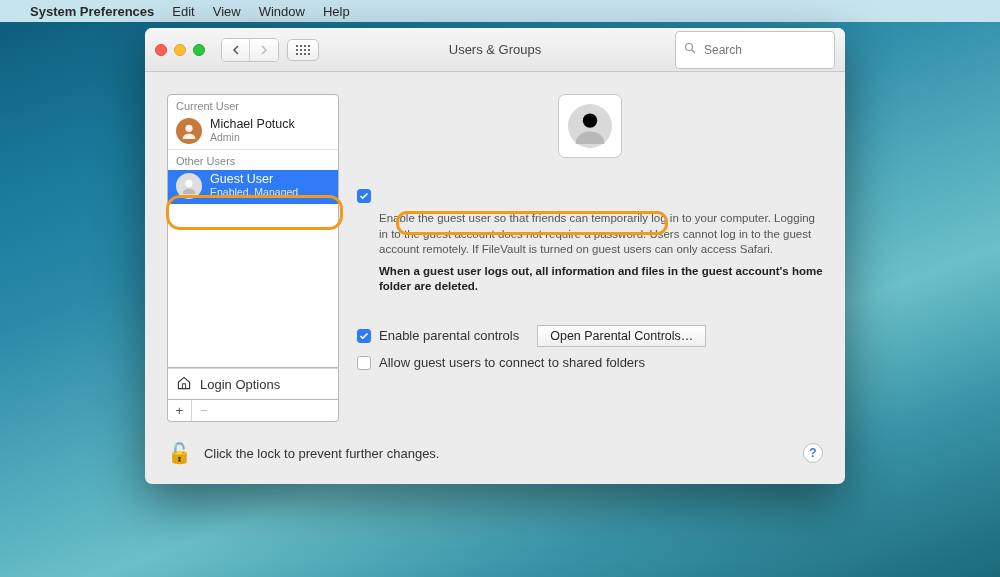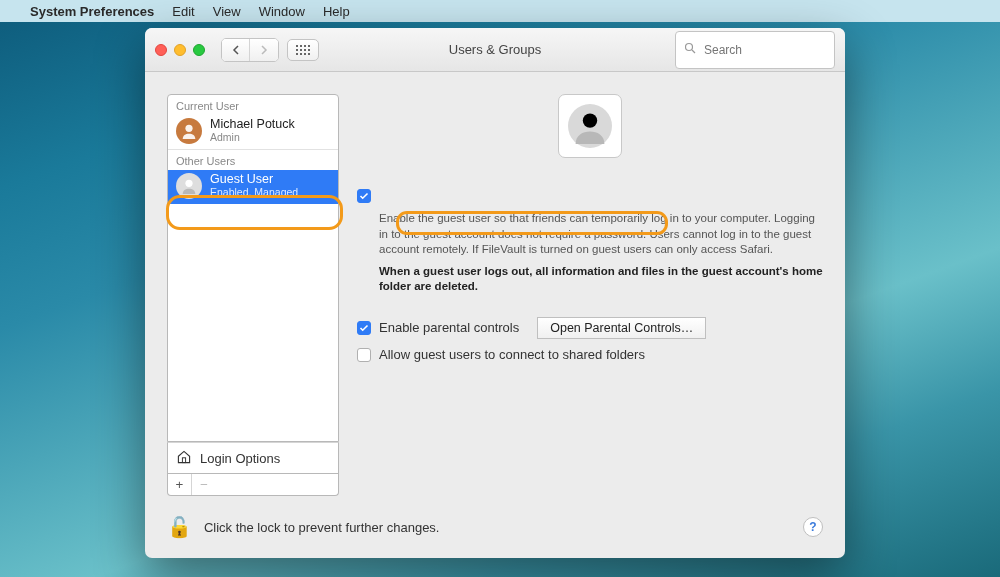--- a/index.html
+++ b/index.html
@@ -26,21 +26,21 @@
     gap: 18px;
   }
   .menubar .apple { font-size: 14px; }
   .menubar .appname { font-weight: 700; }
   
   .window {
     position: absolute;
     left: 145px;
     top: 28px;
     width: 700px;
-    height: 530px;
+    height: 456px;
     background: #ececec;
     border-radius: 7px;
     box-shadow: 0 18px 50px rgba(0,0,0,.45);
     overflow: hidden;
     display: flex;
     flex-direction: column;
   }
   .toolbar {
     height: 44px;
     background: linear-gradient(#f6f6f6,#e6e6e6);
@@ -221,21 +221,21 @@
       <div class="row">
         <span class="chk on">
             <svg viewBox="0 0 10 10">
               <path d="M1.5 5l2.2 2.2L8.5 2.5" stroke="#fff" stroke-width="1.6" fill="none"></path>
             </svg>
           </span>
       </div>
       <div class="help-text">Enable the guest user so that friends can temporarily log in to your computer. Logging in to the guest account does not require a password. Users cannot log in to the guest account remotely. If FileVault is turned on guest users can only access Safari.</div>
       <div class="help-text bold">When a guest user logs out, all information and files in the guest account's home folder are deleted.</div>
 
-      <div class="row inline-align" style="margin-top:16px;">
+      <div class="row inline-align" style="margin-top:24px;">
         <span class="chk on">
             <svg viewBox="0 0 10 10">
               <path d="M1.5 5l2.2 2.2L8.5 2.5" stroke="#fff" stroke-width="1.6" fill="none"></path>
             </svg>
           </span>
         <span>Enable parental controls</span>
         <button class="mac-btn" style="margin-left:10px;">Open Parental Controls…</button>
       </div>
 
       <div class="row" style="align-items:flex-end;">

